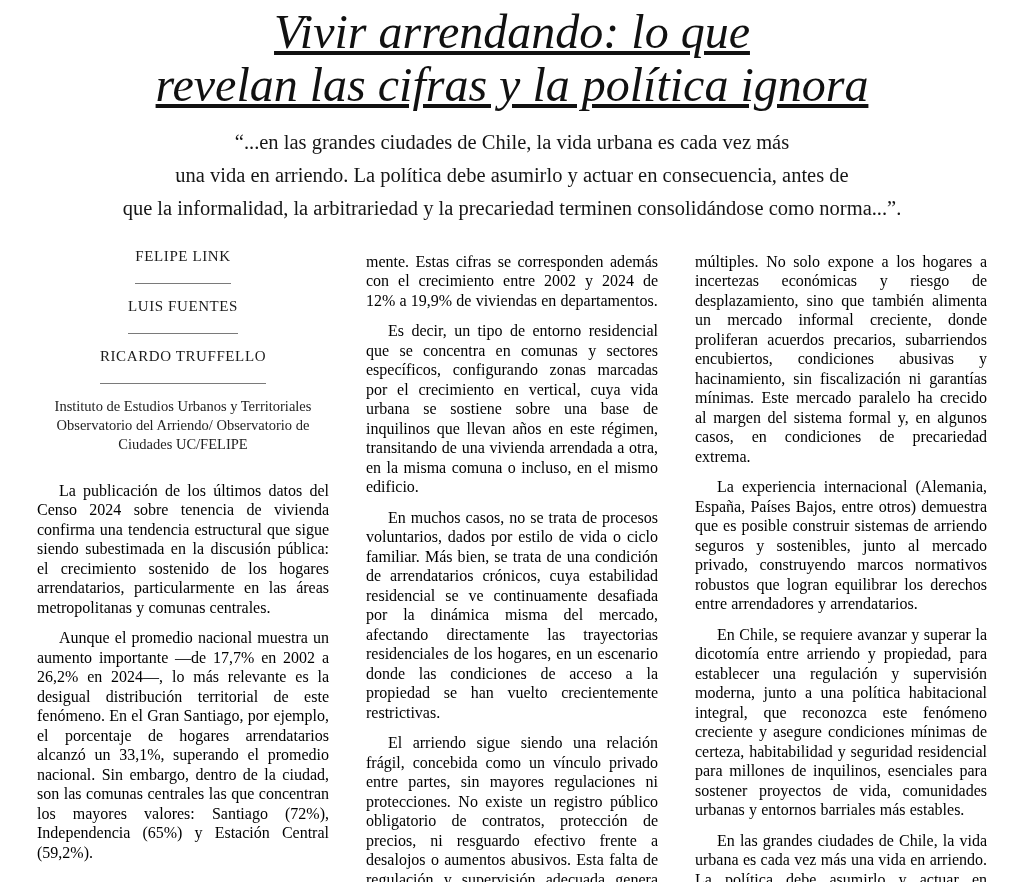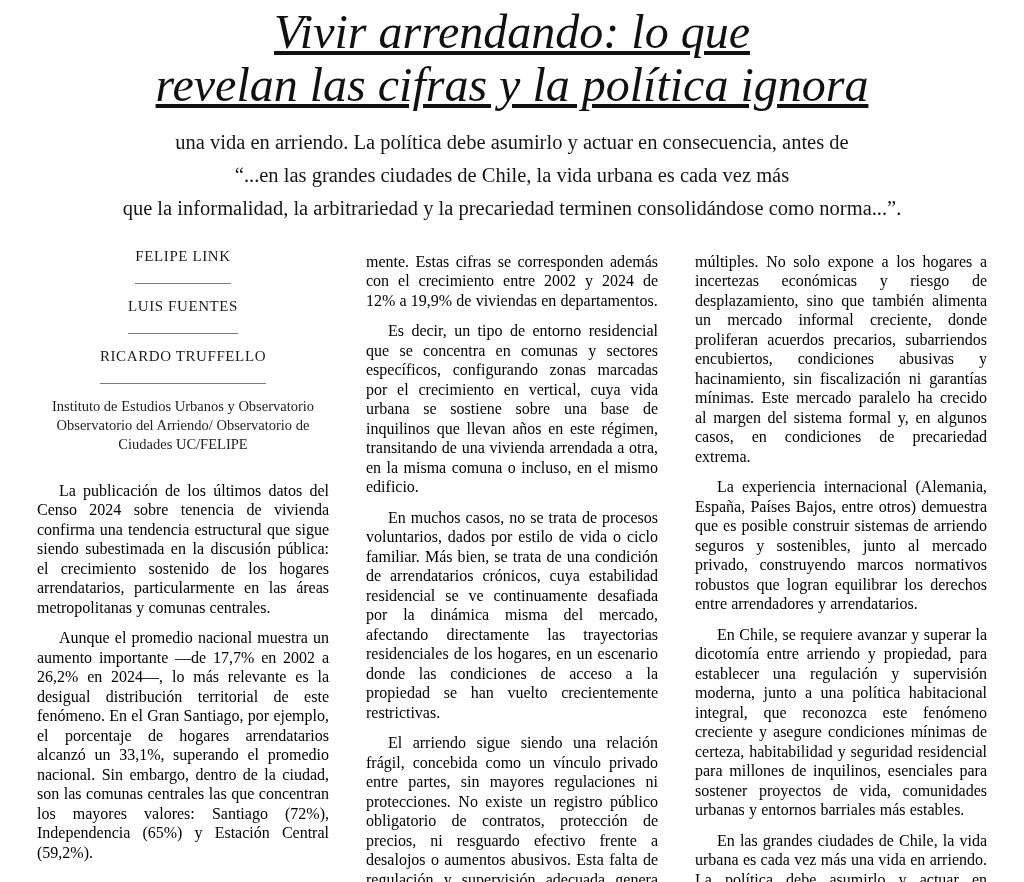--- a/index.html
+++ b/index.html
@@ -92,40 +92,40 @@
 <body>
 
 <div class="page">
 
   <h1 class="title">
     <span class="tline">Vivir arrendando: lo que</span>
     <span class="tline">revelan las cifras y la política ignora</span>
   </h1>
 
   <div class="quote">
+    <span class="qline">“...en las grandes ciudades de Chile, la vida urbana es cada vez más</span>
     <span class="qline">una vida en arriendo. La política debe asumirlo y actuar en consecuencia, antes de</span>
-    <span class="qline">“...en las grandes ciudades de Chile, la vida urbana es cada vez más</span>
     <span class="qline">que la informalidad, la arbitrariedad y la precariedad terminen consolidándose como norma...”.</span>
   </div>
 
   <div class="columns">
 
     <div class="col">
       <div class="byline">
         <div class="author">
           <span class="author-name">FELIPE LINK</span>
         </div>
         <div class="author">
           <span class="author-name">LUIS FUENTES</span>
         </div>
         <div class="author">
           <span class="author-name">RICARDO TRUFFELLO</span>
         </div>
         <div class="affiliation">
-          <span class="aline">Instituto de Estudios Urbanos y Observatorio</span>
+          <span class="aline">Instituto de Estudios Urbanos y Territoriales</span>
           <span class="aline">Observatorio del Arriendo/ Observatorio de</span>
           <span class="aline">Ciudades UC/FELIPE</span>
         </div>
         <div class="byline-spacer"></div>
       </div>
       <p class="para indent">La publicación de los últimos datos del Censo 2024 sobre tenencia de vivienda confirma una tendencia estructural que sigue siendo subestimada en la discusión pública: el crecimiento sostenido de los hogares arrendatarios, particularmente en las áreas metropolitanas y comunas centrales.</p>
       <p class="para indent">Aunque el promedio nacional muestra un aumento importante —de 17,7% en 2002 a 26,2% en 2024—, lo más relevante es la desigual distribución territorial de este fenómeno. En el Gran Santiago, por ejemplo, el porcentaje de hogares arrendatarios alcanzó un 33,1%, superando el promedio nacional. Sin embargo, dentro de la ciudad, son las comunas centrales las que concentran los mayores valores: Santiago (72%), Independencia (65%) y Estación Central (59,2%).</p>
     </div>
 
     <div class="col">

